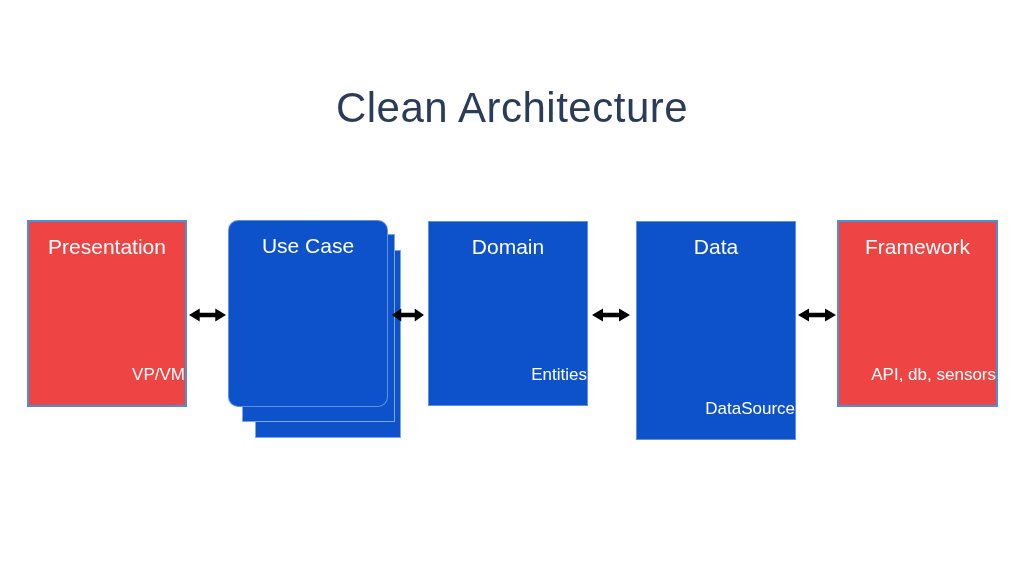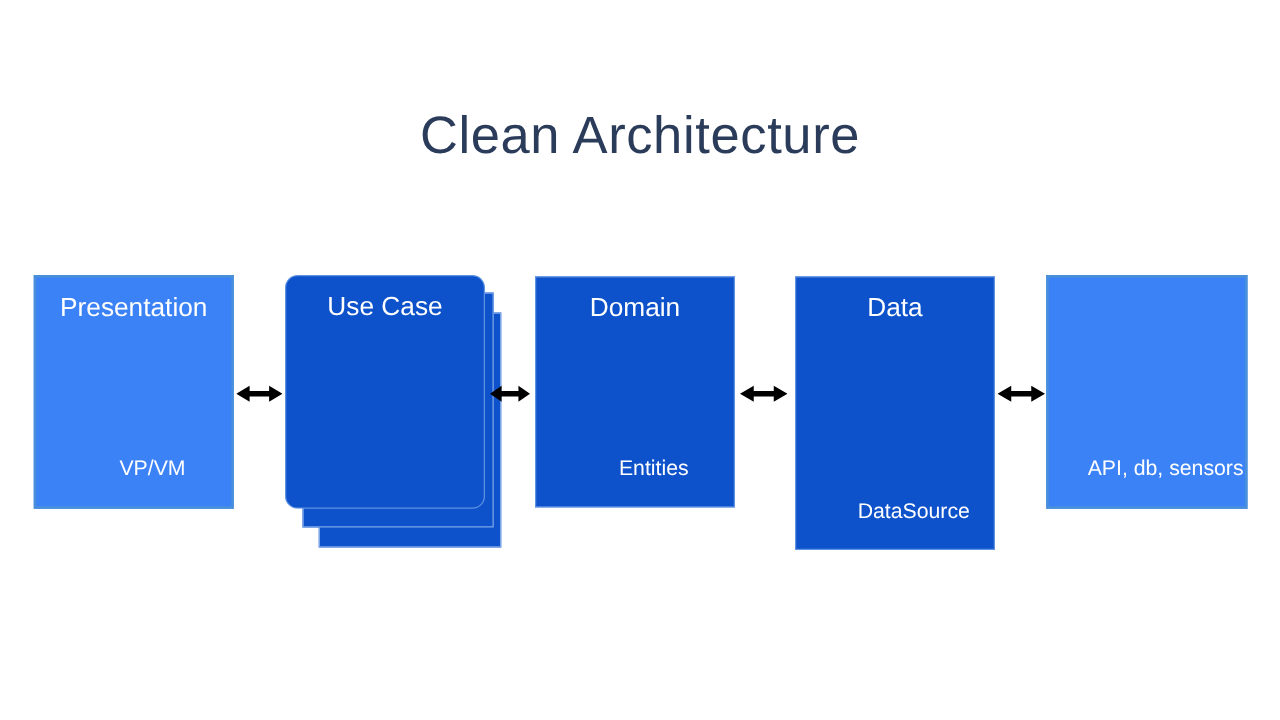--- a/index.html
+++ b/index.html
@@ -22,21 +22,21 @@
     font-weight: 400;
     letter-spacing: 0.5px;
     color: #2b3c5a;
   }
   .box {
     position: absolute;
     box-sizing: border-box;
     color: #ffffff;
   }
   .box.green {
-    background: #3b82f6;
+    background: #ef4444;
     border: 2px solid #4a90d9;
     text-decoration: underline;
   }
   .box.blue {
     background: #0d52cb;
     border: 1px solid rgba(160, 198, 245, 0.55);
   }
   .stack-back {
     position: absolute;
     box-sizing: border-box;
@@ -49,23 +49,23 @@
     left: 0;
     width: 100%;
     text-align: center;
     font-size: 21px;
     line-height: 26px;
     white-space: nowrap;
   }
   .box-sublabel {
     position: absolute;
     bottom: 20px;
-    left: 15px;
+    left: 0;
     width: 100%;
-    text-align: center;
+    text-align: right;
     font-size: 17px;
     line-height: 20px;
     white-space: nowrap;
   }
   
   #box-presentation { left: 27px;  top: 220px; width: 160px; height: 187px; }
   #stack-back-3     { left: 255px; top: 250px; width: 146px; height: 188px; }
   #stack-back-2     { left: 242px; top: 234px; width: 153px; height: 188px; }
   #box-usecase      { left: 228px; top: 220px; width: 160px; height: 187px; border-radius: 10px; }
   #box-domain       { left: 428px; top: 221px; width: 160px; height: 185px; }
@@ -105,20 +105,21 @@
     <div class="box-label">Domain</div>
     <div class="box-sublabel">Entities</div>
   </div>
 
   <div class="box blue" id="box-data">
     <div class="box-label">Data</div>
     <div class="box-sublabel">DataSource</div>
   </div>
 
   <div class="box green" id="box-framework">
+    <div class="box-label">Framework</div>
     <div class="box-sublabel">API, db, sensors</div>
   </div>
 
   <div class="arrow" id="arrow-1">
     <svg viewBox="0 0 38 14" preserveAspectRatio="none" aria-hidden="true">
       <path d="M0,7 L11,0.6 L11,4.8 L27,4.8 L27,0.6 L38,7 L27,13.4 L27,9.2 L11,9.2 L11,13.4 Z" fill="#000000"></path>
     </svg>
   </div>
   <div class="arrow" id="arrow-2">
     <svg viewBox="0 0 38 14" preserveAspectRatio="none" aria-hidden="true">

